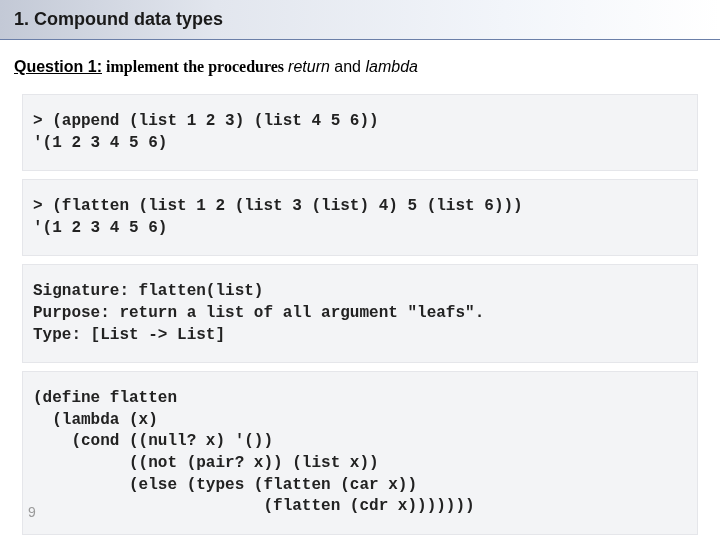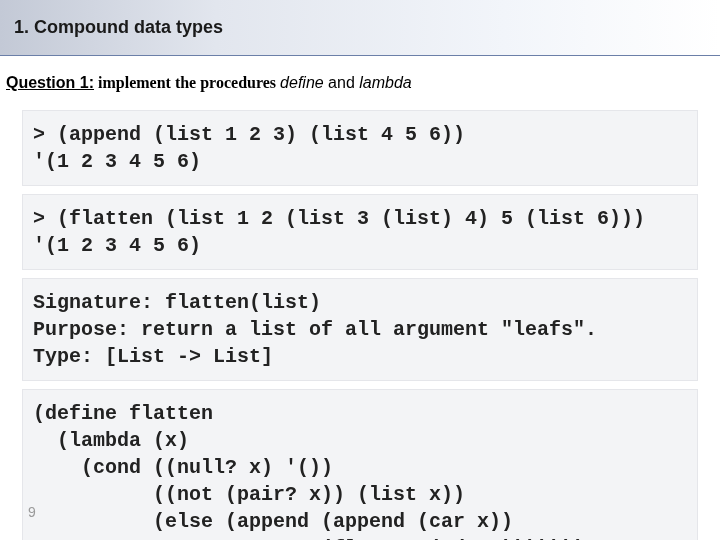--- a/index.html
+++ b/index.html
@@ -6,44 +6,44 @@
   html, body { margin:0; padding:0; }
   body {
     width:720px; height:540px;
     font-family: Arial, Helvetica, sans-serif;
     background:#ffffff;
     color:#000;
     position:relative;
     overflow:hidden;
   }
   .title-bar {
-    height:56px;
+    height:40px;
     background: linear-gradient(to right, #c3c9d6 0%, #e2e6ee 30%, #f2f5fa 70%, #ffffff 100%);
     border-bottom:1px solid #6b7fa8;
     display:flex;
     align-items:center;
     padding-left:14px;
     font-size:18px;
     font-weight:700;
     color:#1a1a1a;
   }
   .question {
     padding:18px 8px 10px 6px;
     font-size:16px;
   }
   .question .qlabel { font-weight:700; text-decoration:none;font-family:Liberation Serif, serif; }
-  .question .underline { text-decoration:underline; font-weight:700; }
+  .question .underline { text-decoration:underline; font-weight:700;margin-left:8px; }
   .question .italic { font-style:italic; }
   .code-block {
     margin: 8px 22px 2px 22px;
-    padding:10px 10px;
+    padding:16px 10px;
     background:#f3f4f6;
     border:1px solid #e5e6ea;
     font-family: "Courier New", Courier, monospace;
-    font-size:20px;
+    font-size:16px;
     font-weight:700;
     color:#222;
     white-space:pre;
     line-height:1.35;
   }
   .page-number {
     position:absolute;
     left:28px;
     bottom:20px;
     font-size:14px;
@@ -51,30 +51,30 @@
   }
 </style>
 </head>
 <body>
 
 <div class="title-bar">
   <span>1. Compound data types</span>
 </div>
 
 <div class="question">
-  <span class="underline">Question 1:</span><span class="qlabel"> implement the procedures </span><span class="italic">define</span><span> and </span><span class="italic">lambda</span>
+  <span class="underline">Question 1:</span><span class="qlabel"> implement the procedures </span><span class="italic">return</span><span> and </span><span class="italic">lambda</span>
 </div>
 
 <div class="code-block">&gt; (append (list 1 2 3) (list 4 5 6))
 '(1 2 3 4 5 6)</div>
 <div class="code-block">&gt; (flatten (list 1 2 (list 3 (list) 4) 5 (list 6)))
 '(1 2 3 4 5 6)</div>
 <div class="code-block">Signature: flatten(list)
 Purpose: return a list of all argument "leafs".
 Type: [List -&gt; List]</div>
 <div class="code-block">(define flatten
   (lambda (x)
     (cond ((null? x) '())
           ((not (pair? x)) (list x))
-          (else (append (append (car x))
+          (else (types (flatten (car x))
                         (flatten (cdr x)))))))</div>
 
 <div class="page-number">9</div>
 
 </body></html>

